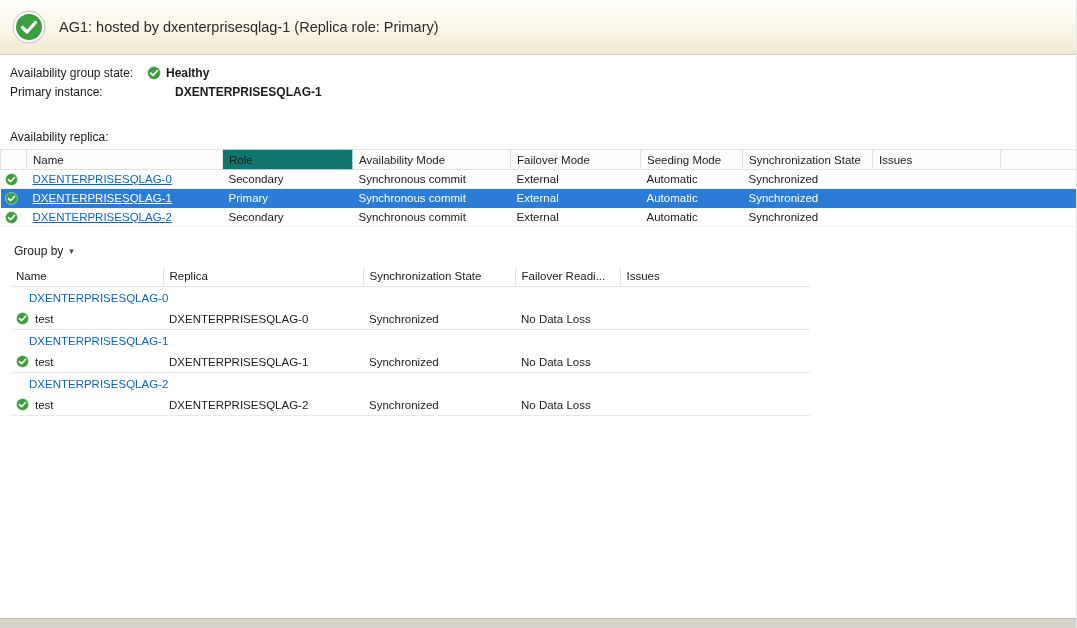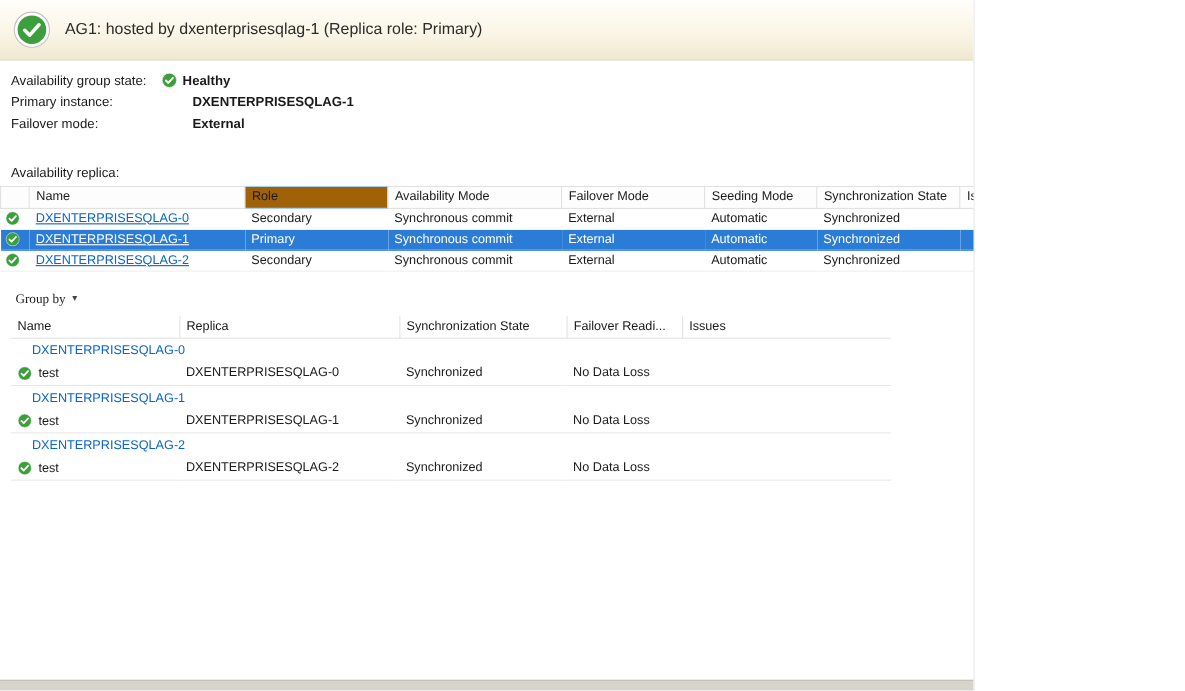--- a/index.html
+++ b/index.html
@@ -1,19 +1,19 @@
 <!DOCTYPE html>
 <html><head>
 <meta charset="utf-8">
 <style>
   * { box-sizing: border-box; }
   html, body { margin: 0; padding: 0; background: #fff; }
   body { font-family: "Liberation Sans", sans-serif; color: #1a1a1a; }
   .app {
-    position: relative; width: 886px; height: 628px; background: #fff;
+    position: relative; width: 1077px; height: 628px; background: #fff;
     overflow: hidden; border-right: 1px solid #e6e6e6;
   }
 
   
   .header {
     height: 55px; display: flex; align-items: center; gap: 13px;
     padding-left: 12px;
     background: linear-gradient(180deg, #fffefa 0%, #faf5e6 55%, #f0e9d1 100%);
     border-bottom: 1px solid #d9d3bf;
   }
@@ -31,37 +31,37 @@
   .check-small svg { width: 14px; height: 14px; display: block; }
 
   .section-label { margin: 28px 0 5px 10px; font-size: 12px; }
 
   
   table.replica { border-collapse: collapse; width: 1077px; table-layout: fixed; font-size: 11.5px; }
   table.replica thead th {
     font-weight: normal; text-align: left; padding: 2px 6px; height: 20px;
     border: 1px solid #e1e1e1; background: #fdfdfd; white-space: nowrap; overflow: hidden;
   }
-  table.replica thead th.role-col { background: #a16207; border-color: #a5cdee; }
+  table.replica thead th.role-col { background: #0f766e; border-color: #a5cdee; }
   table.replica tbody td {
     padding: 1px 6px; height: 19px; border-bottom: 1px solid #f0f0f0;
     white-space: nowrap; overflow: hidden;
   }
   table.replica tbody td.icon-cell { padding: 0 0 0 4px; }
   table.replica tr.selected td { background: #2b7cd6; color: #fff; border-bottom-color: #2b7cd6; }
   a.repl-link { color: #0a64c8; text-decoration: underline; cursor: pointer; }
   tr.selected a.repl-link { color: #fff; }
   .check-grid { width: 13px; height: 13px; display: inline-block; vertical-align: middle; }
   .check-grid svg { width: 13px; height: 13px; display: block; }
 
   
   .group-by {
     margin: 15px 0 6px 10px; font-size: 12px; background: none; border: none;
     display: inline-flex; align-items: center; gap: 6px; color: #1a1a1a;
-    cursor: pointer; padding: 2px 4px; font-family: Liberation Serif, serif;
+    cursor: pointer; padding: 2px 4px; font-family: Liberation Sans, sans-serif;
   }
   .caret { font-size: 9px; color: #444; line-height: 1; }
 
   
   table.dbs { border-collapse: collapse; width: 800px; margin-left: 10px; table-layout: fixed; font-size: 11.5px; }
   table.dbs thead th {
     font-weight: normal; text-align: left; padding: 4px 6px; height: 20px;
     border-right: 1px solid #e4e4e4; border-bottom: 1px solid #e4e4e4;
     white-space: nowrap; overflow: hidden; color: #1a1a1a;
   }
@@ -106,24 +106,20 @@
             <path d="M3.8 7.2 L6 9.4 L10.2 4.8" stroke="#ffffff" stroke-width="1.8" fill="none" stroke-linecap="round" stroke-linejoin="round"></path>
           </svg>
         </span>
         <span>Healthy</span>
       </span>
     </div>
     <div class="srow no-icon">
       <span class="lbl">Primary instance:</span>
       <span class="val">DXENTERPRISESQLAG-1</span>
     </div>
-    <div class="srow no-icon">
-      <span class="lbl">Failover mode:</span>
-      <span class="val">External</span>
-    </div>
   </div>
 
   
   <div class="section-label">Availability replica:</div>
 
   <table class="replica">
     <colgroup>
       <col style="width:26px">
         <col style="width:196px">
         <col style="width:130px">

